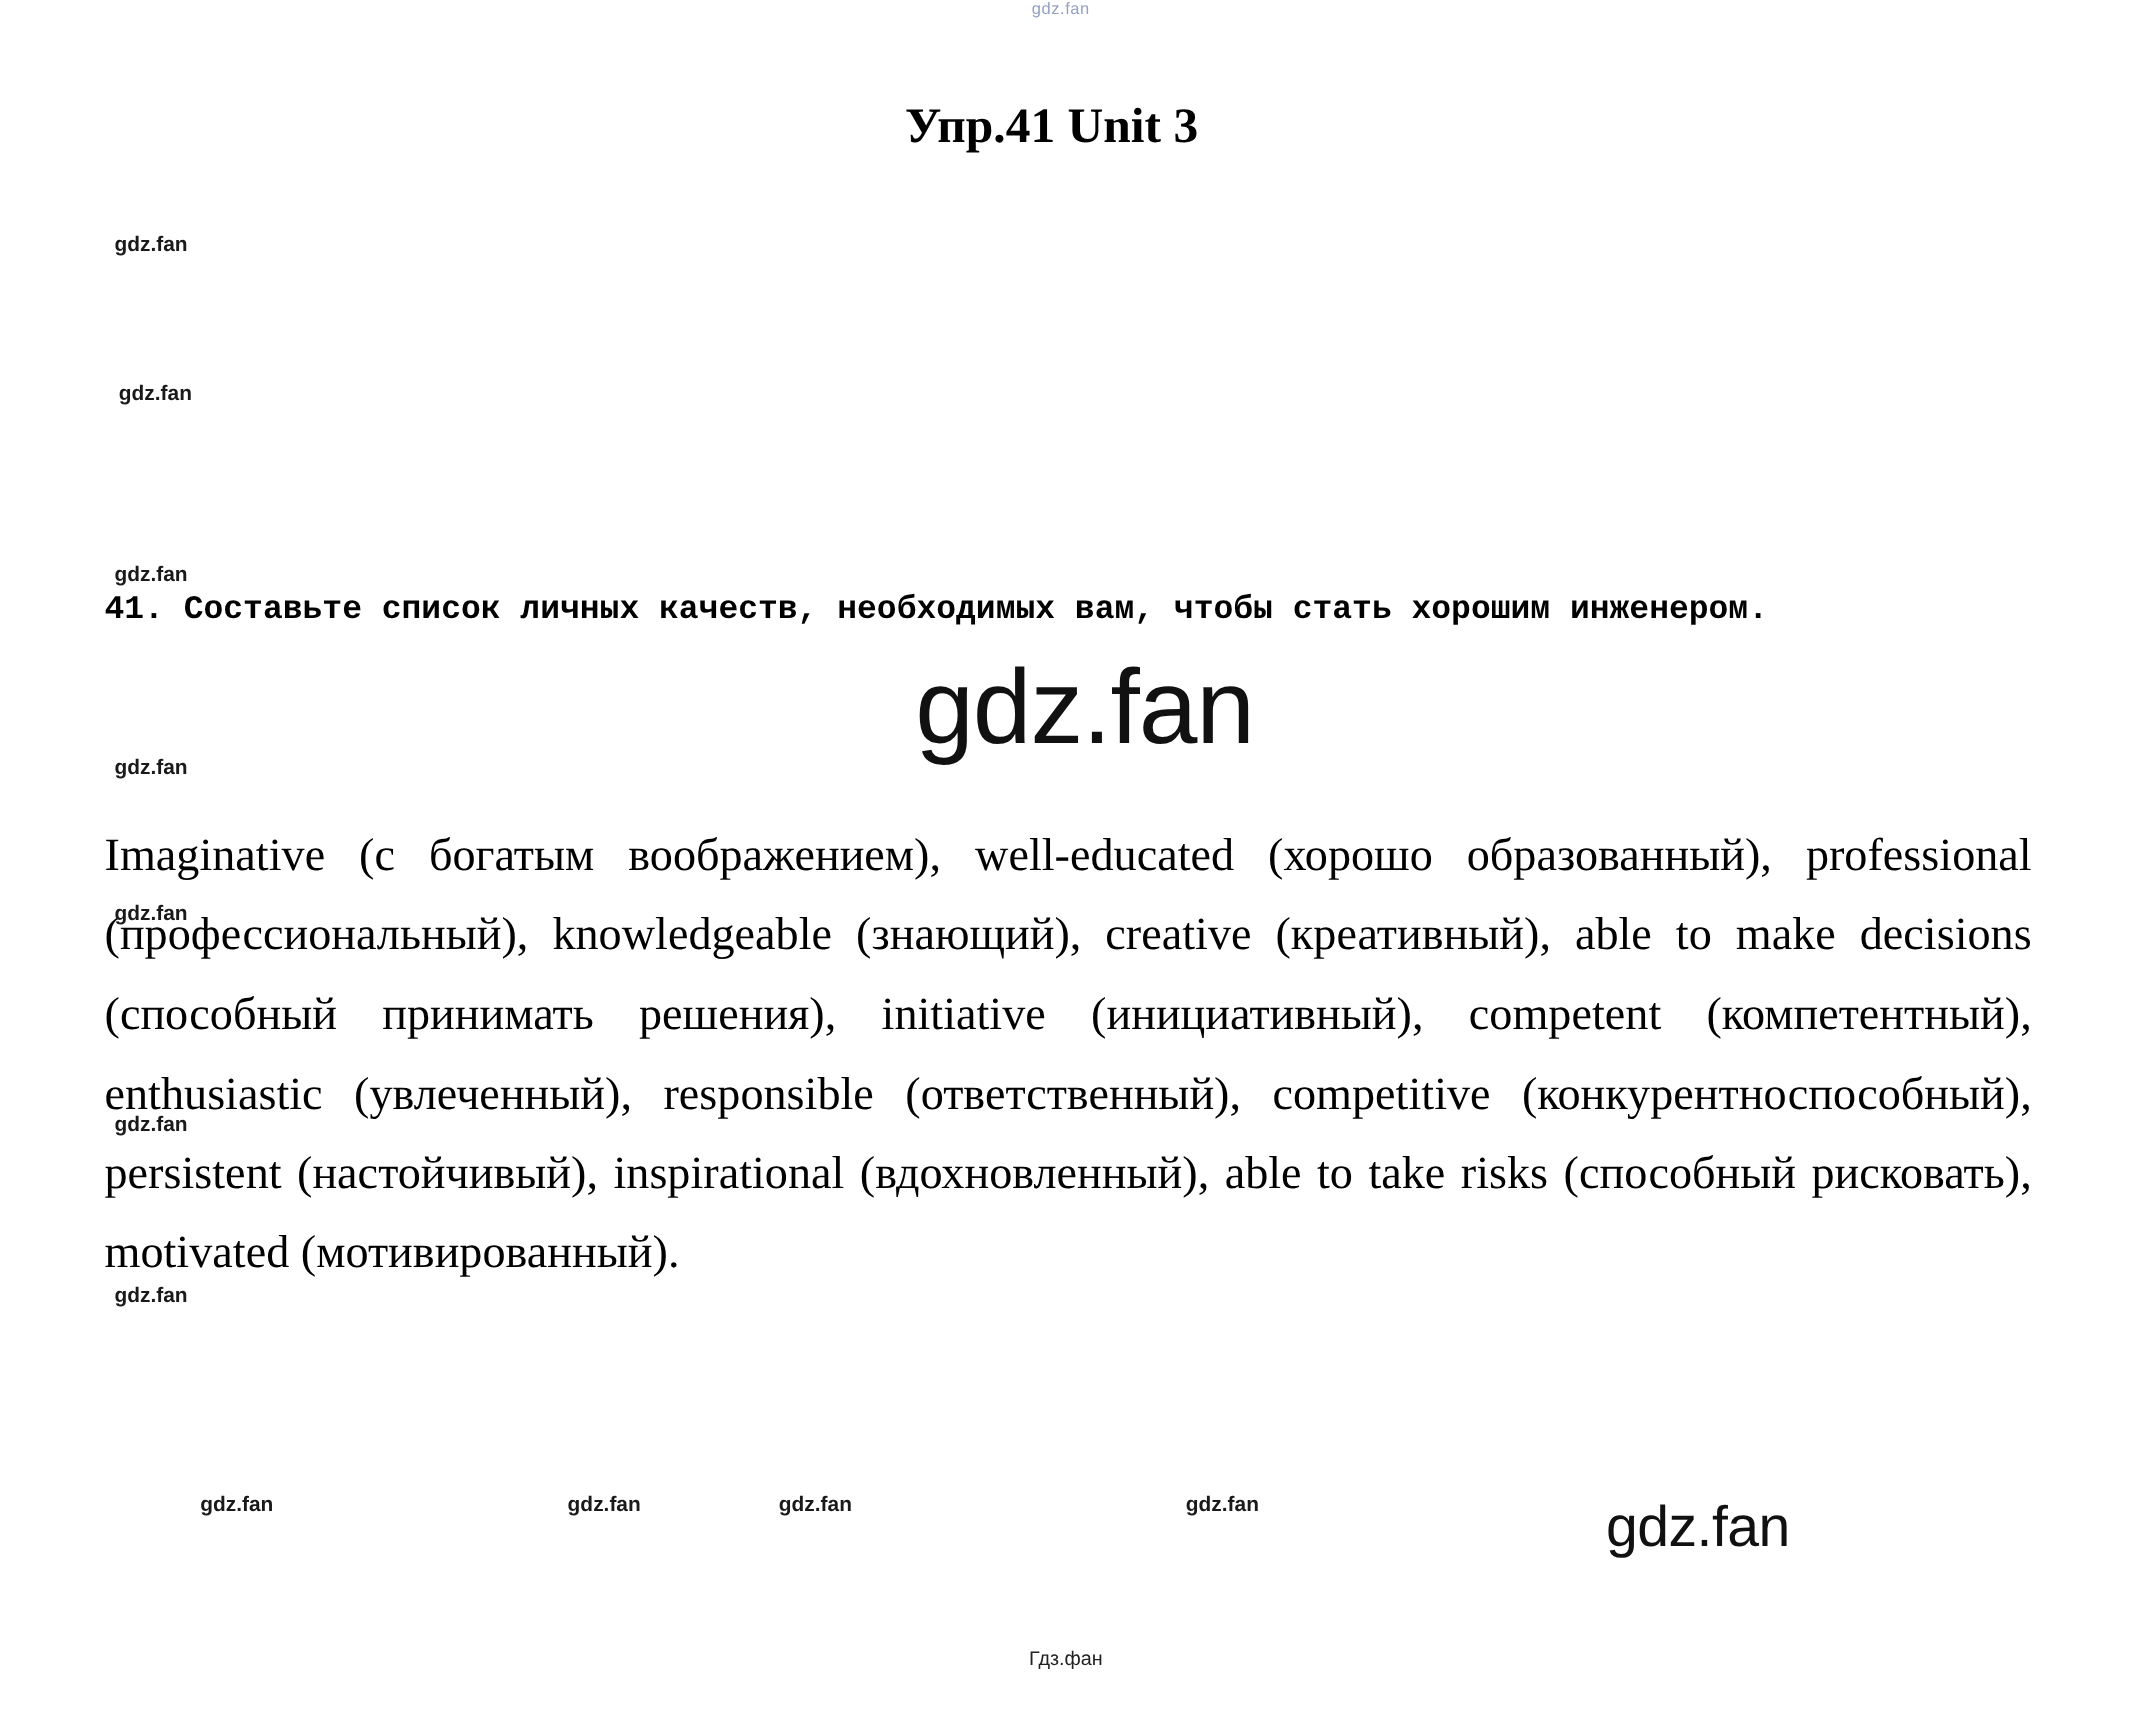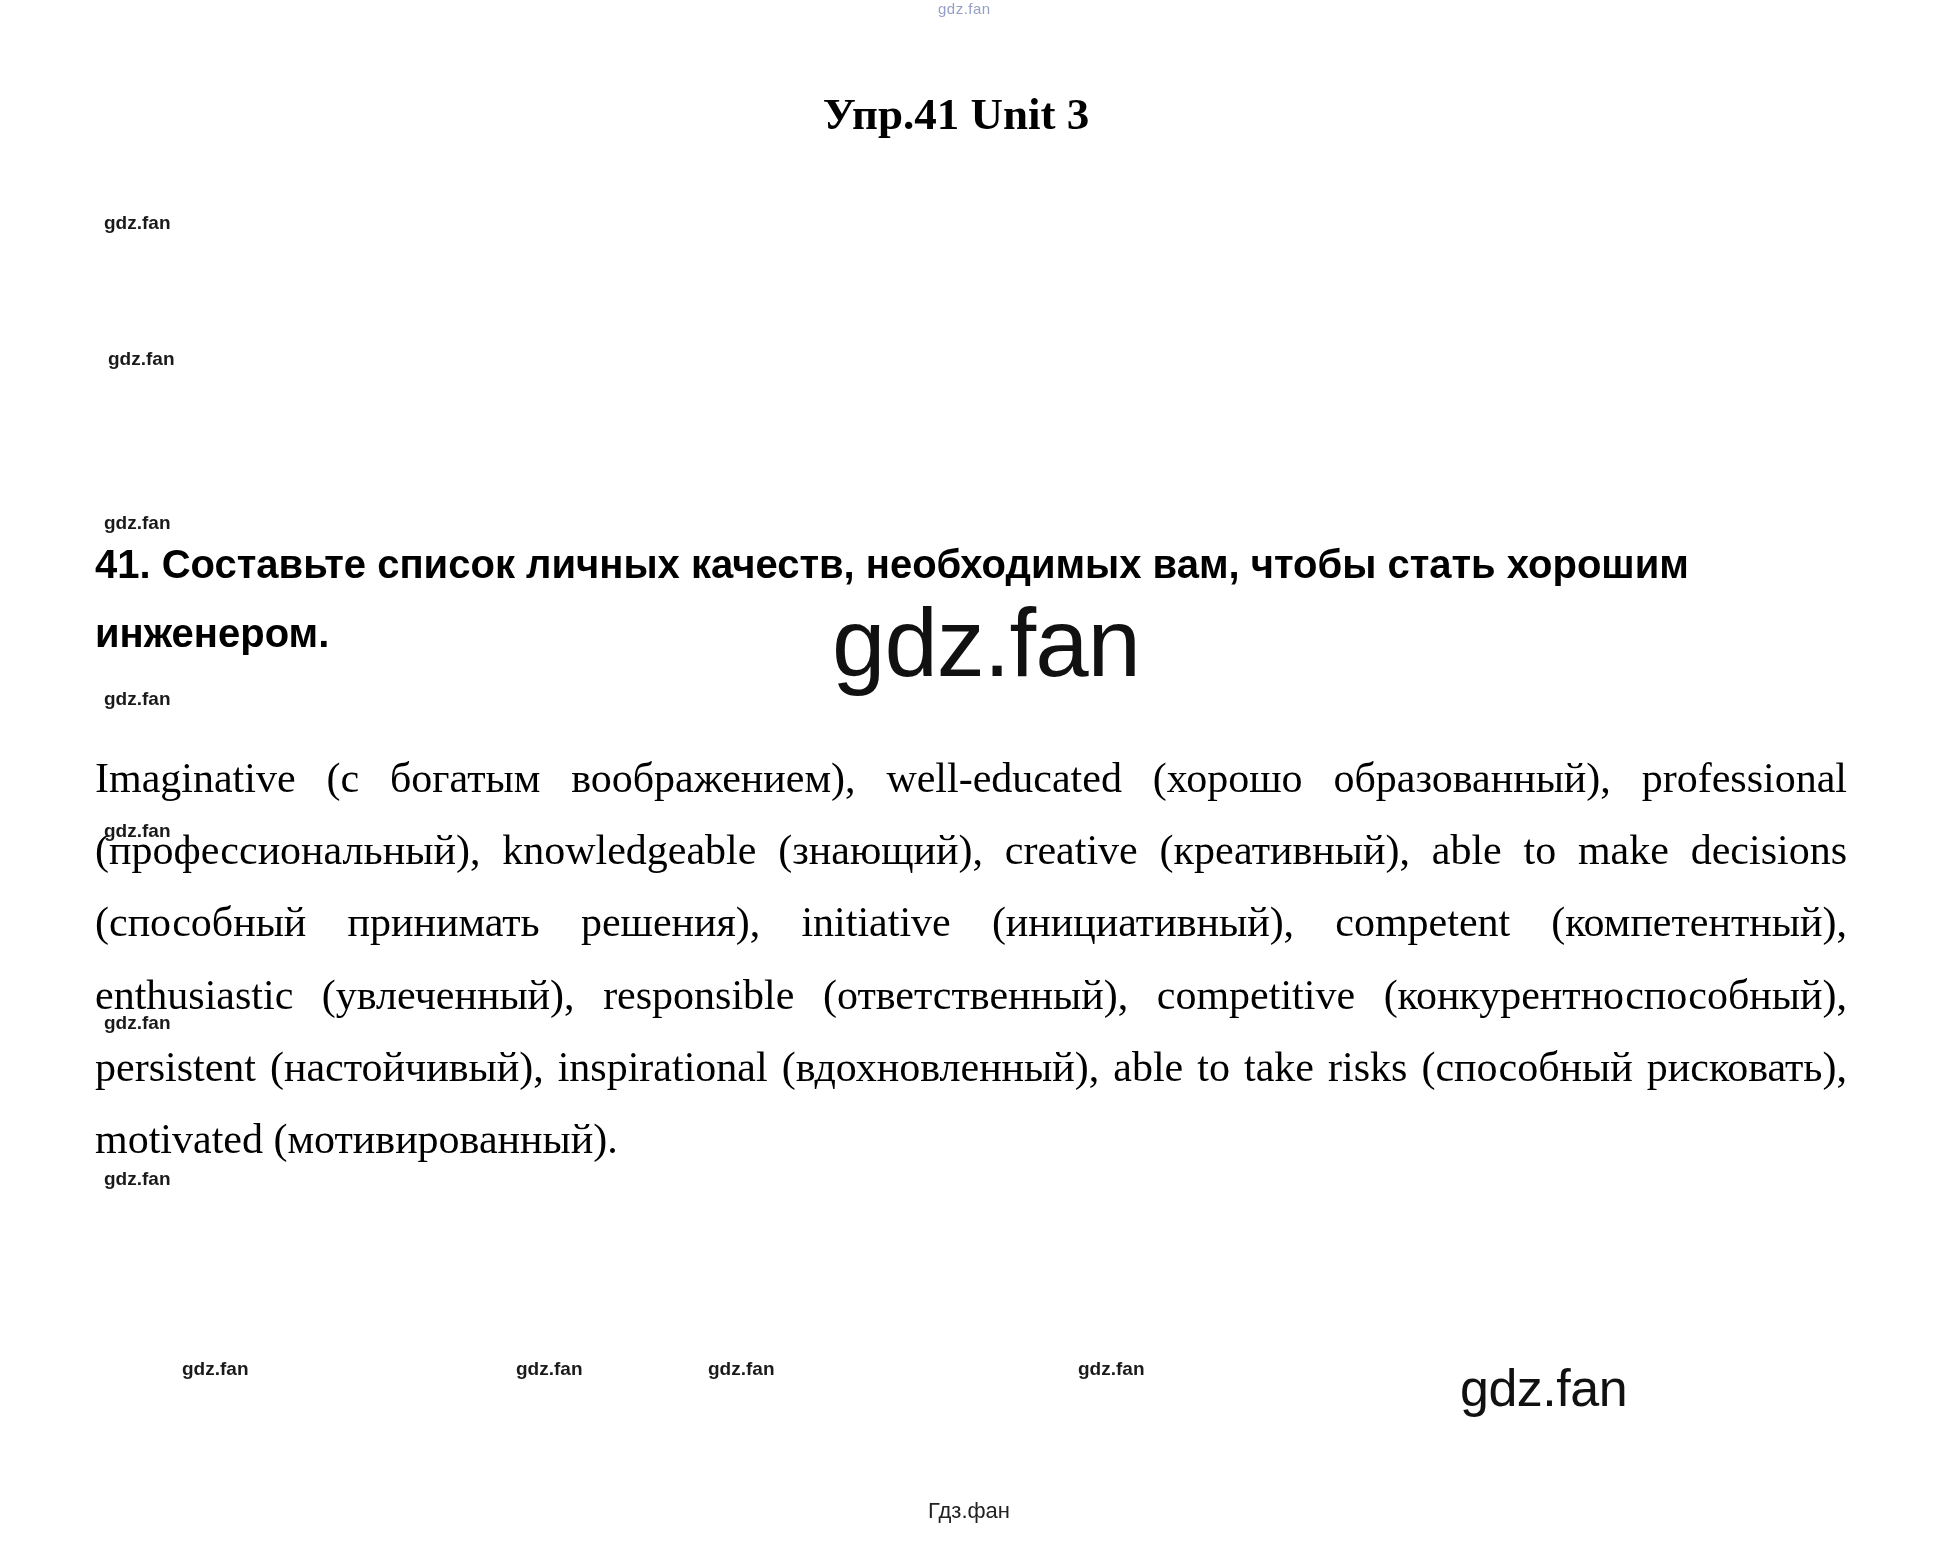--- a/index.html
+++ b/index.html
@@ -54,23 +54,23 @@
     font-weight: bold;
     font-size: 44px;
     line-height: 1.62;
   }
 
   .task-ru {
     position: absolute;
     top: 530px;
     left: 95px;
     width: 1760px;
-    font-family: Liberation Sans, sans-serif;
+    font-family: Liberation Mono, monospace;
     font-weight: bold;
-    font-size: 40px;
+    font-size: 30px;
     line-height: 1.72;
   }
 
   .answer {
     position: absolute;
     top: 742px;
     left: 95px;
     width: 1752px;
     font-family: "Liberation Serif", serif;
     font-size: 42px;
@@ -79,21 +79,21 @@
     text-justify: inter-word;
   }
 
   .footer {
     position: absolute;
     top: 1498px;
     left: 0;
     width: 1938px;
     text-align: center;
     font-family: "Liberation Sans", sans-serif;
-    font-size: 22px;
+    font-size: 18px;
     color: #222222;
   }
 
   
   .wm-big {
     position: absolute;
     font-family: "Liberation Sans", sans-serif;
     color: #111111;
     white-space: nowrap;
     pointer-events: none;

